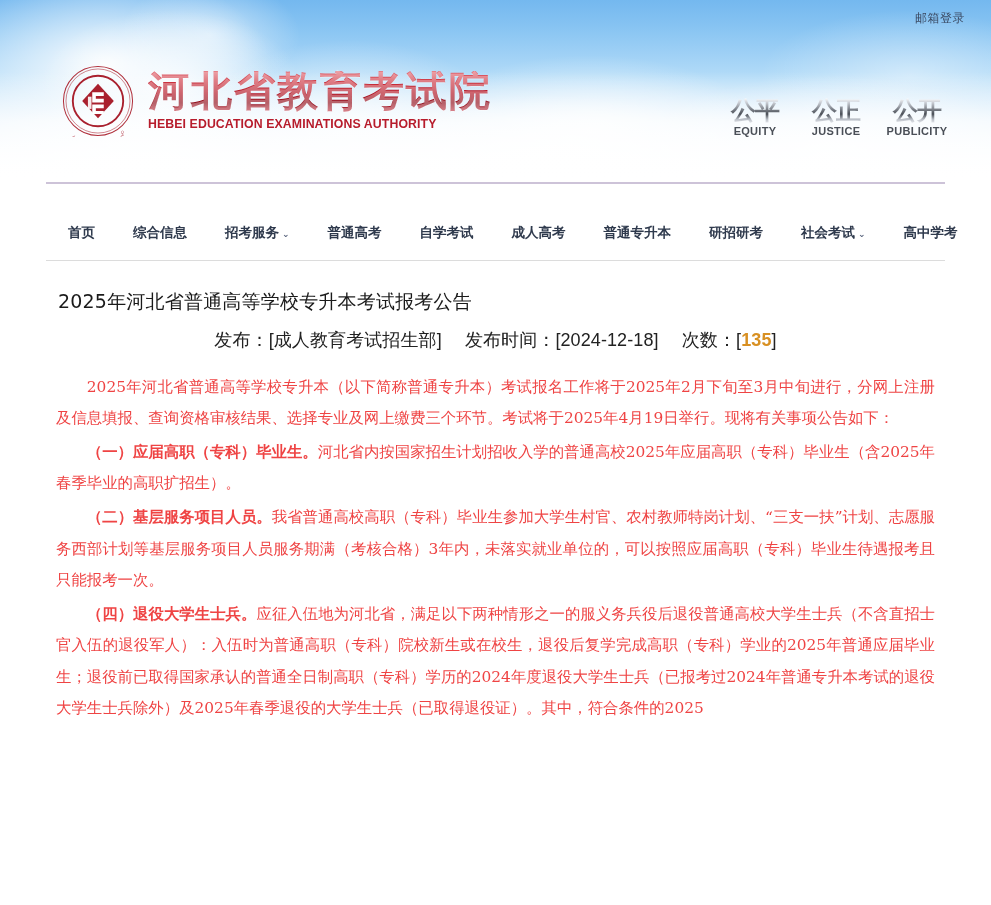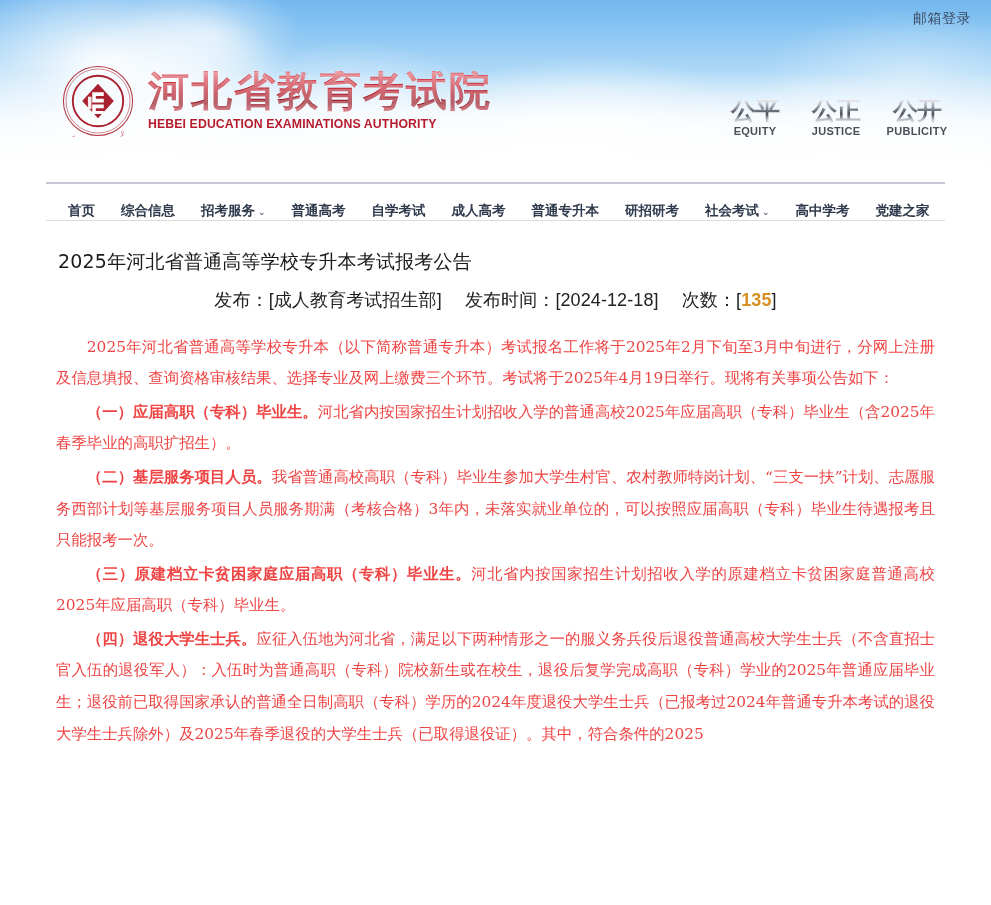--- a/index.html
+++ b/index.html
@@ -47,23 +47,23 @@
   .c8 { left: 760px;  top: 10px;   width: 300px; height: 130px; opacity: .45;}
   .c9 { left: 120px;  top: -20px;  width: 180px; height: 110px; opacity: .6;}
   .haze {
     position: absolute; left: 0; right: 0; bottom: 0; height: 110px;
     background: linear-gradient(to bottom, rgba(255,255,255,0) 0%, rgba(255,255,255,.75) 45%, #ffffff 100%);
     pointer-events: none;
   }
 
   .email-login {
     position: absolute;
-    right: 20px;
+    right: 26px;
     top: 10px;
-    font-size: 14px;
+    font-size: 12px;
     color: #3b4a63;
     font-family: "Liberation Sans", sans-serif;
     text-decoration: none;
     letter-spacing: .5px;
     z-index: 5;
   }
 
   
   .logo-block {
     position: absolute;
@@ -143,24 +143,25 @@
   .nav-rule-top {
     height: 2px;
     background: #cdc3d8;
   }
   .nav-rule-bottom {
     height: 1px;
     background: #dcdcdc;
   }
   .nav {
     display: flex;
-    align-items: flex-end;
+    align-items: flex-start;
     height: 36px;
     padding-left: 22px;
-    gap: 0;
+    gap: 12px;
+    margin-top: 40px;
   }
   .nav-item {
     display: flex;
     align-items: center;
     gap: 3px;
     font-size: 13.5px;
     font-weight: bold;
     color: #2f3a4d;
     text-decoration: none;
     white-space: nowrap;
@@ -329,16 +330,15 @@
   <div class="art-meta">
     <span class="m-seg"><span>发布：</span><span>[成人教育考试招生部]</span></span>
     <span class="m-seg"><span>发布时间：</span><span>[2024-12-18]</span></span>
     <span class="m-seg"><span>次数：</span><span>[</span><span class="count">135</span><span>]</span></span>
   </div>
 
   <div class="art-body" id="art-body">
       <p>2025年河北省普通高等学校专升本（以下简称普通专升本）考试报名工作将于2025年2月下旬至3月中旬进行，分网上注册及信息填报、查询资格审核结果、选择专业及网上缴费三个环节。考试将于2025年4月19日举行。现将有关事项公告如下：</p>
       <p><b>（一）应届高职（专科）毕业生。</b><span>河北省内按国家招生计划招收入学的普通高校2025年应届高职（专科）毕业生（含2025年春季毕业的高职扩招生）。</span></p>
       <p><b>（二）基层服务项目人员。</b><span>我省普通高校高职（专科）毕业生参加大学生村官、农村教师特岗计划、“三支一扶”计划、志愿服务西部计划等基层服务项目人员服务期满（考核合格）3年内，未落实就业单位的，可以按照应届高职（专科）毕业生待遇报考且只能报考一次。</span></p>
-      <p><b>（三）原建档立卡贫困家庭应届高职（专科）毕业生。</b><span>河北省内按国家招生计划招收入学的原建档立卡贫困家庭普通高校2025年应届高职（专科）毕业生。</span></p>
       <p><b>（四）退役大学生士兵。</b><span>应征入伍地为河北省，满足以下两种情形之一的服义务兵役后退役普通高校大学生士兵（不含直招士官入伍的退役军人）：入伍时为普通高职（专科）院校新生或在校生，退役后复学完成高职（专科）学业的2025年普通应届毕业生；退役前已取得国家承认的普通全日制高职（专科）学历的2024年度退役大学生士兵（已报考过2024年普通专升本考试的退役大学生士兵除外）及2025年春季退役的大学生士兵（已取得退役证）。其中，符合条件的2025</span></p>
     </div>
 </div>
 
 </body></html>

